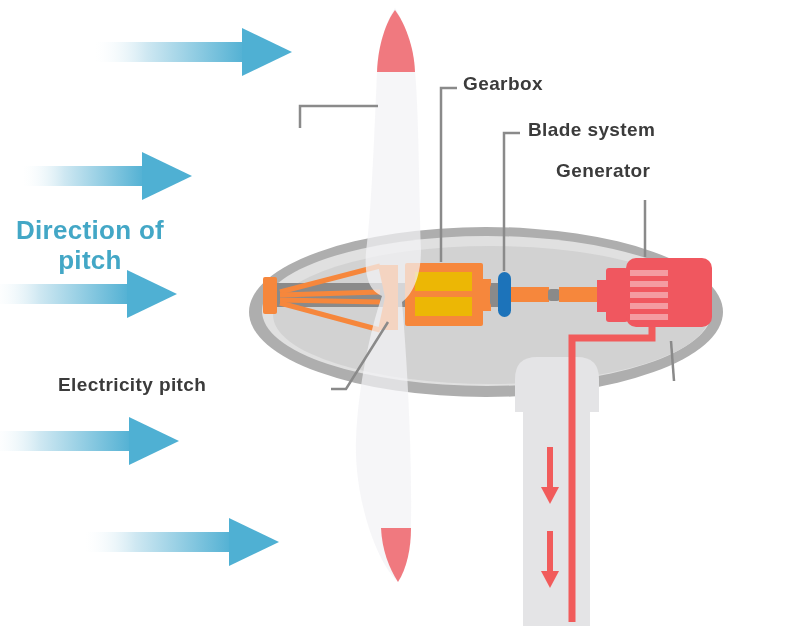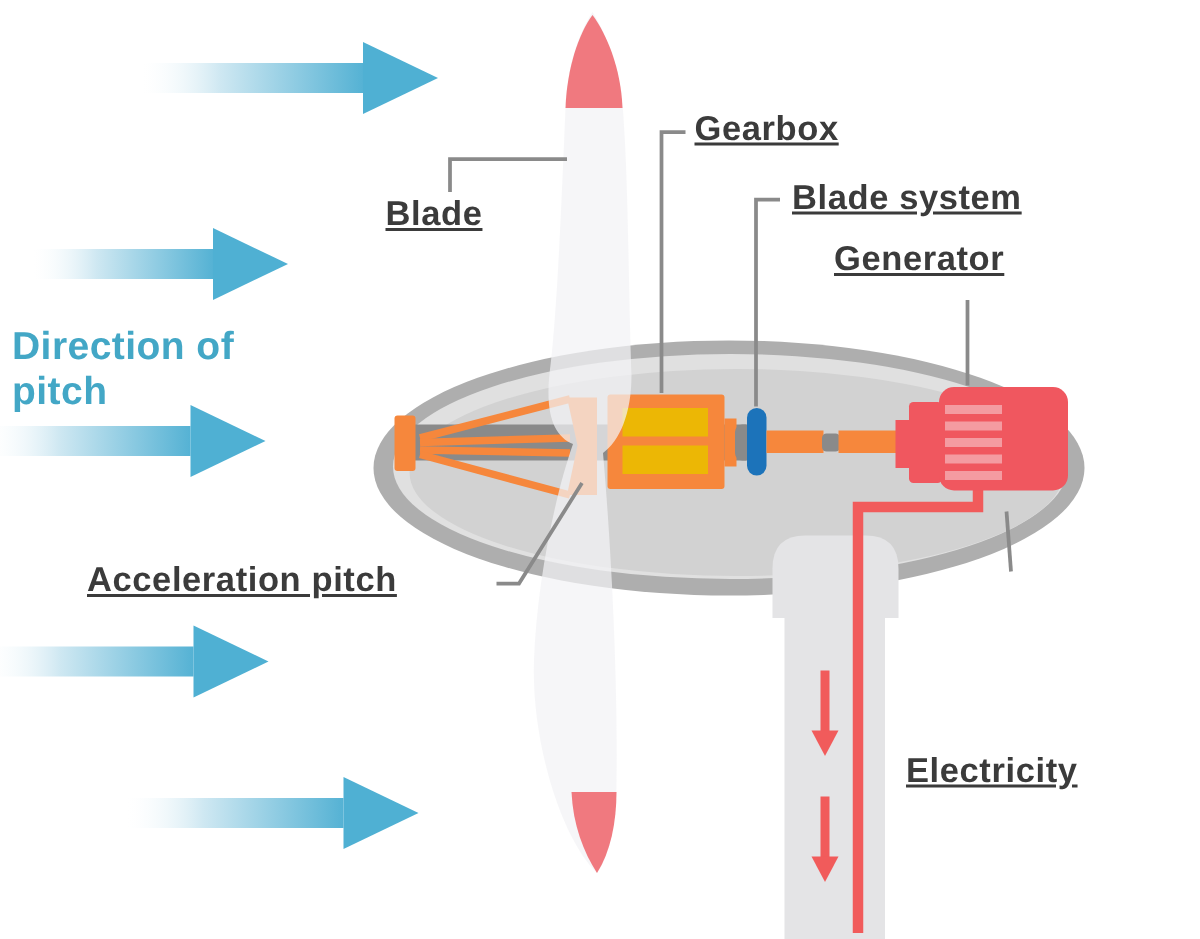--- a/index.html
+++ b/index.html
@@ -2,25 +2,25 @@
 <html><head>
 <meta charset="utf-8">
 <style>
   html,body{margin:0;padding:0;background:#ffffff;}
   #stage{
     position:relative;width:800px;height:626px;background:#ffffff;overflow:hidden;
     font-family:"Liberation Sans","DejaVu Sans",sans-serif;
   }
   #diagram-svg{position:absolute;left:0;top:0;}
   .lbl{
-    position:absolute;color:#3b3b3b;font-size:23px;font-weight:600;
-    letter-spacing:0.4px;white-space:nowrap;line-height:1.0;text-decoration:underline;
+    position:absolute;color:#3b3b3b;font-size:19px;font-weight:600;
+    letter-spacing:0.4px;white-space:nowrap;line-height:1.0;
   }
   .wind-lbl{
-    position:absolute;left:8px;top:215px;width:164px;
+    position:absolute;left:8px;top:215px;width:164px;text-align:center;
     color:#43a7c6;font-size:26px;font-weight:600;line-height:30px;letter-spacing:0.3px;
   }
 </style>
 </head>
 <body>
 
 <div id="stage">
 
   <svg id="diagram-svg" width="800" height="626" viewBox="0 0 800 626">
     <defs>
@@ -134,31 +134,29 @@
     <g fill="none" stroke="#8a8a8a" stroke-width="2.5">
       <path d="M300,128 L300,106 L378,106"></path>
       <path d="M457,88 L441,88 L441,262"></path>
       <path d="M520,133 L504,133 L504,271"></path>
       <path d="M645,200 L645,257"></path>
       <path d="M331,389 L346,389 L388,322"></path>
       <path d="M671,341 L674,381"></path>
     </g>
   </svg>
 
-  <div class="lbl" style="left:257px;top:131px">Blade</div>
 
   <div class="lbl" style="left:463px;top:74px">Gearbox</div>
 
   <div class="lbl" style="left:528px;top:120px">Blade system</div>
 
   <div class="lbl" style="left:556px;top:161px">Generator</div>
 
-  <div class="lbl" style="left:58px;top:375px">Acceleration pitch</div>
+  <div class="lbl" style="left:58px;top:375px">Electricity pitch</div>
 
 
-  <div class="lbl" style="left:604px;top:502px">Electricity</div>
 
   <div class="wind-lbl">
     <span>Direction of</span><br>
     <span>pitch</span>
   </div>
 
 </div>
 
 </body></html>

